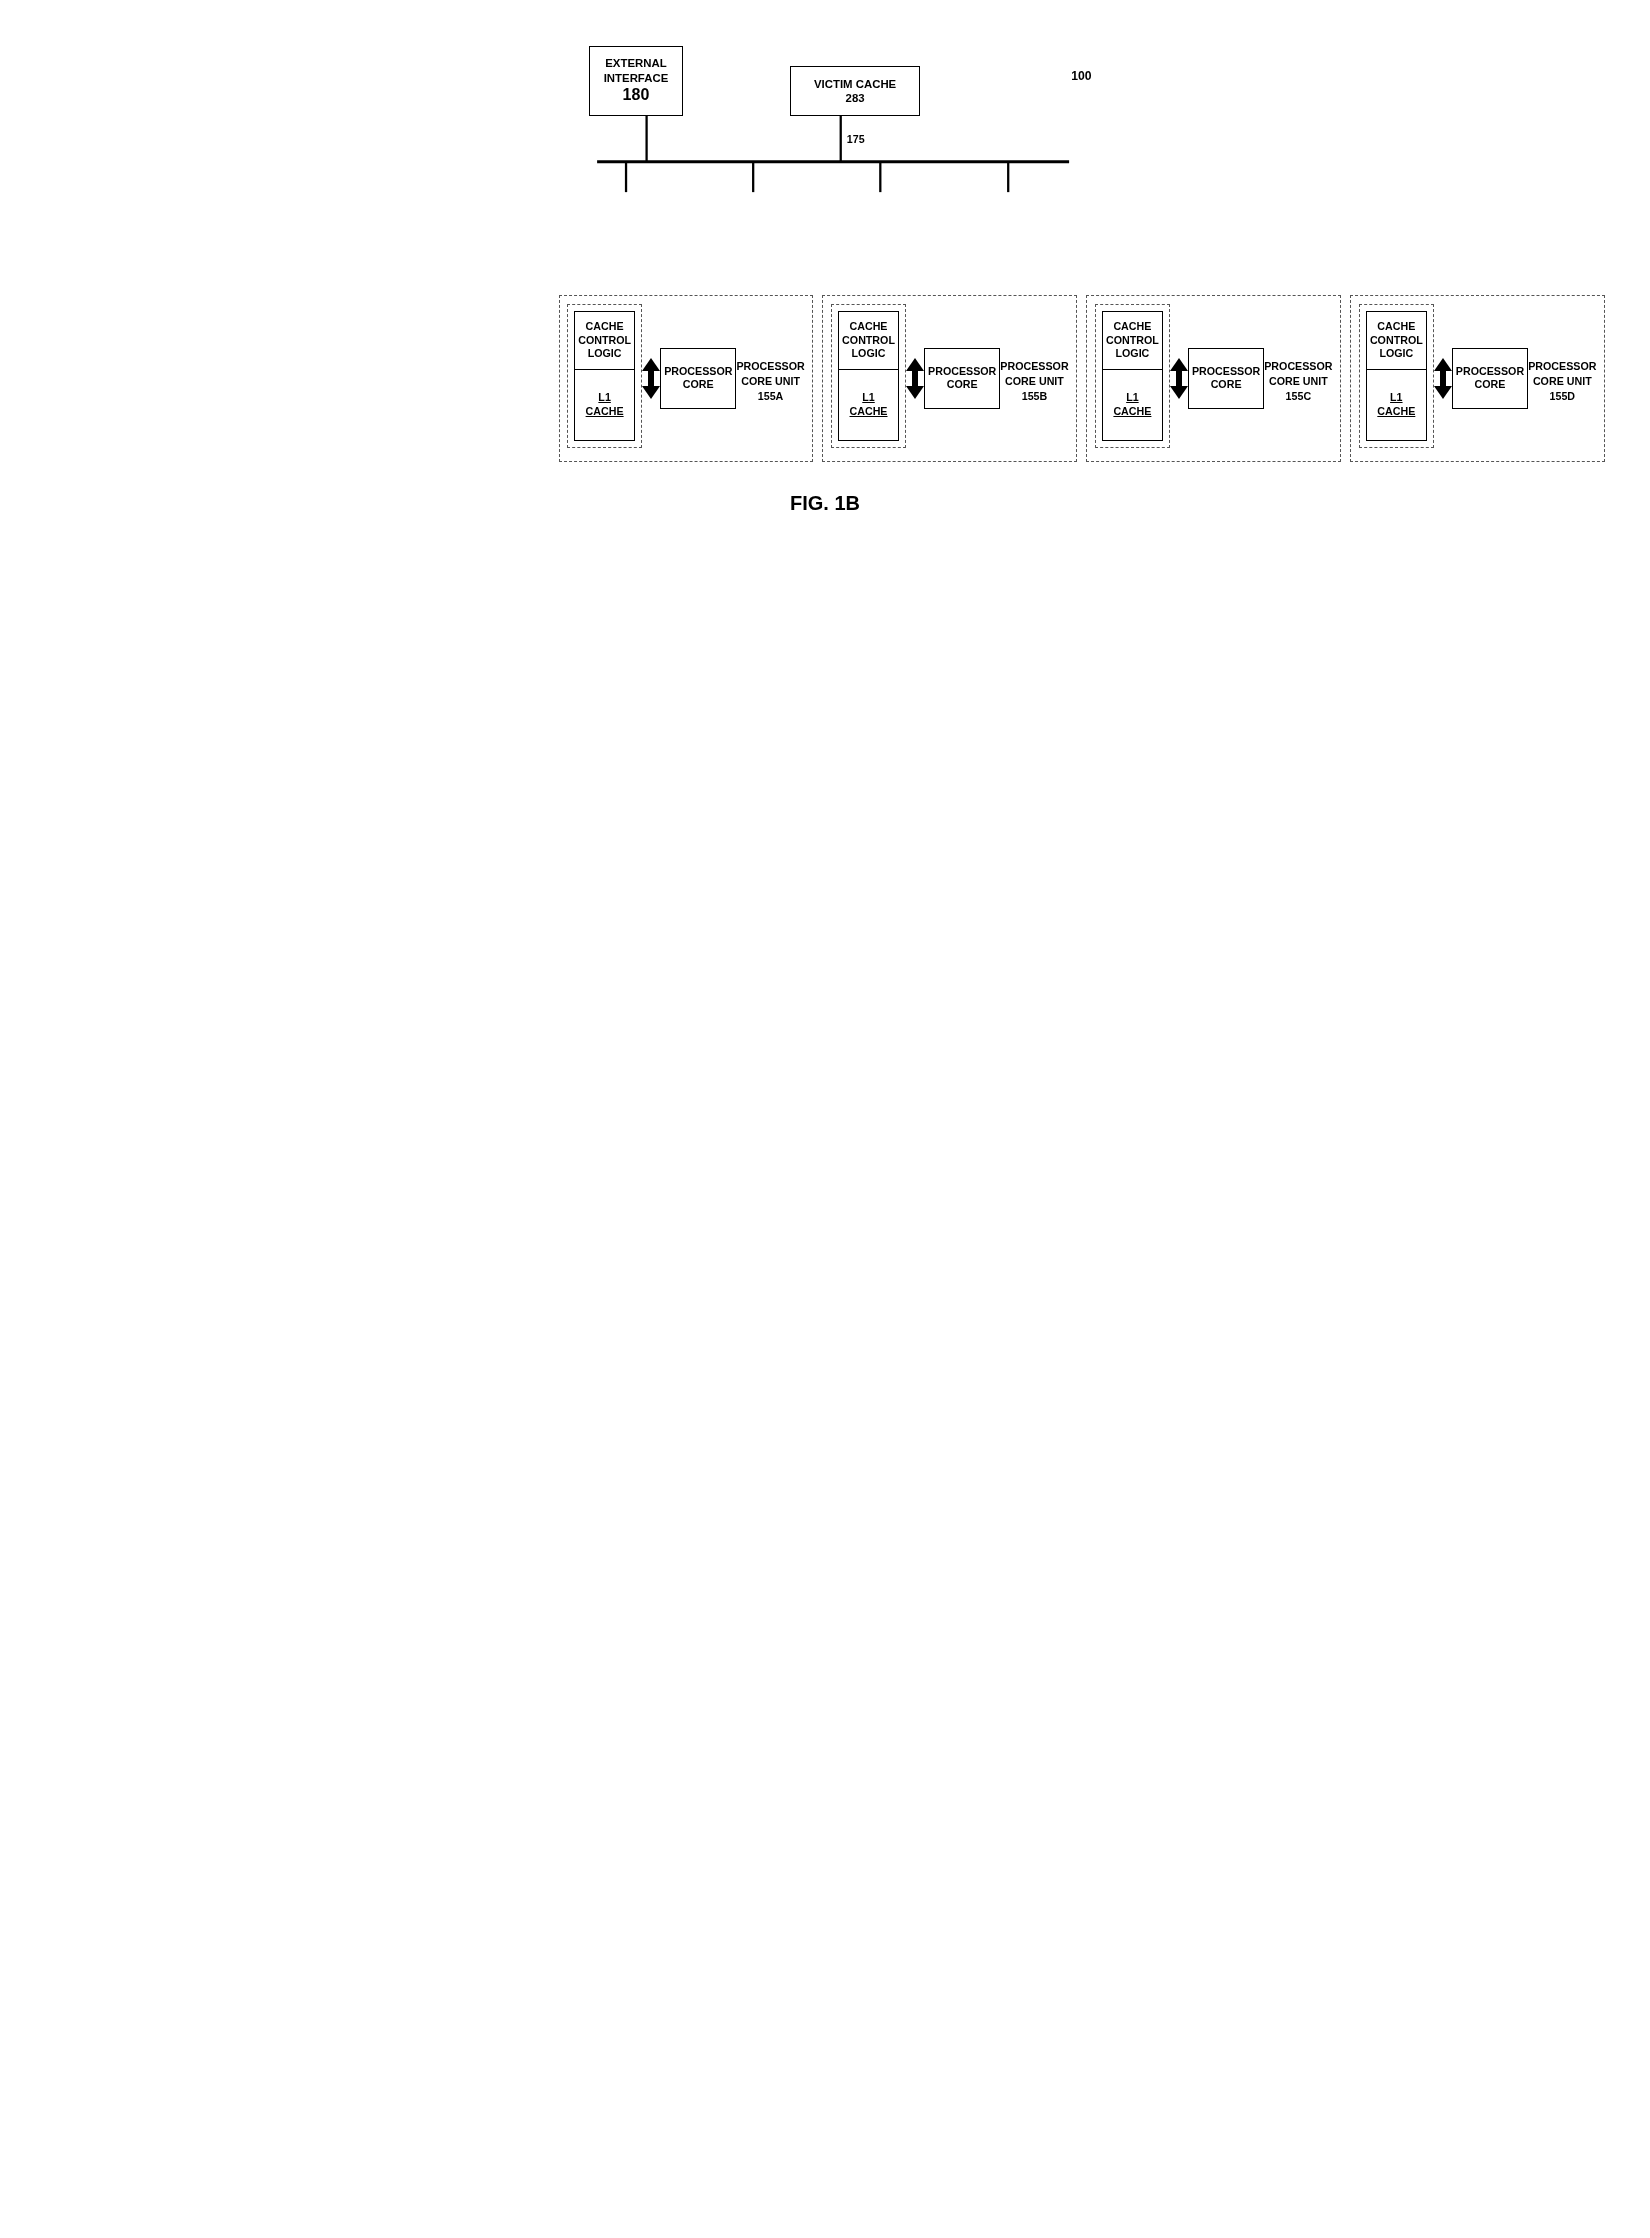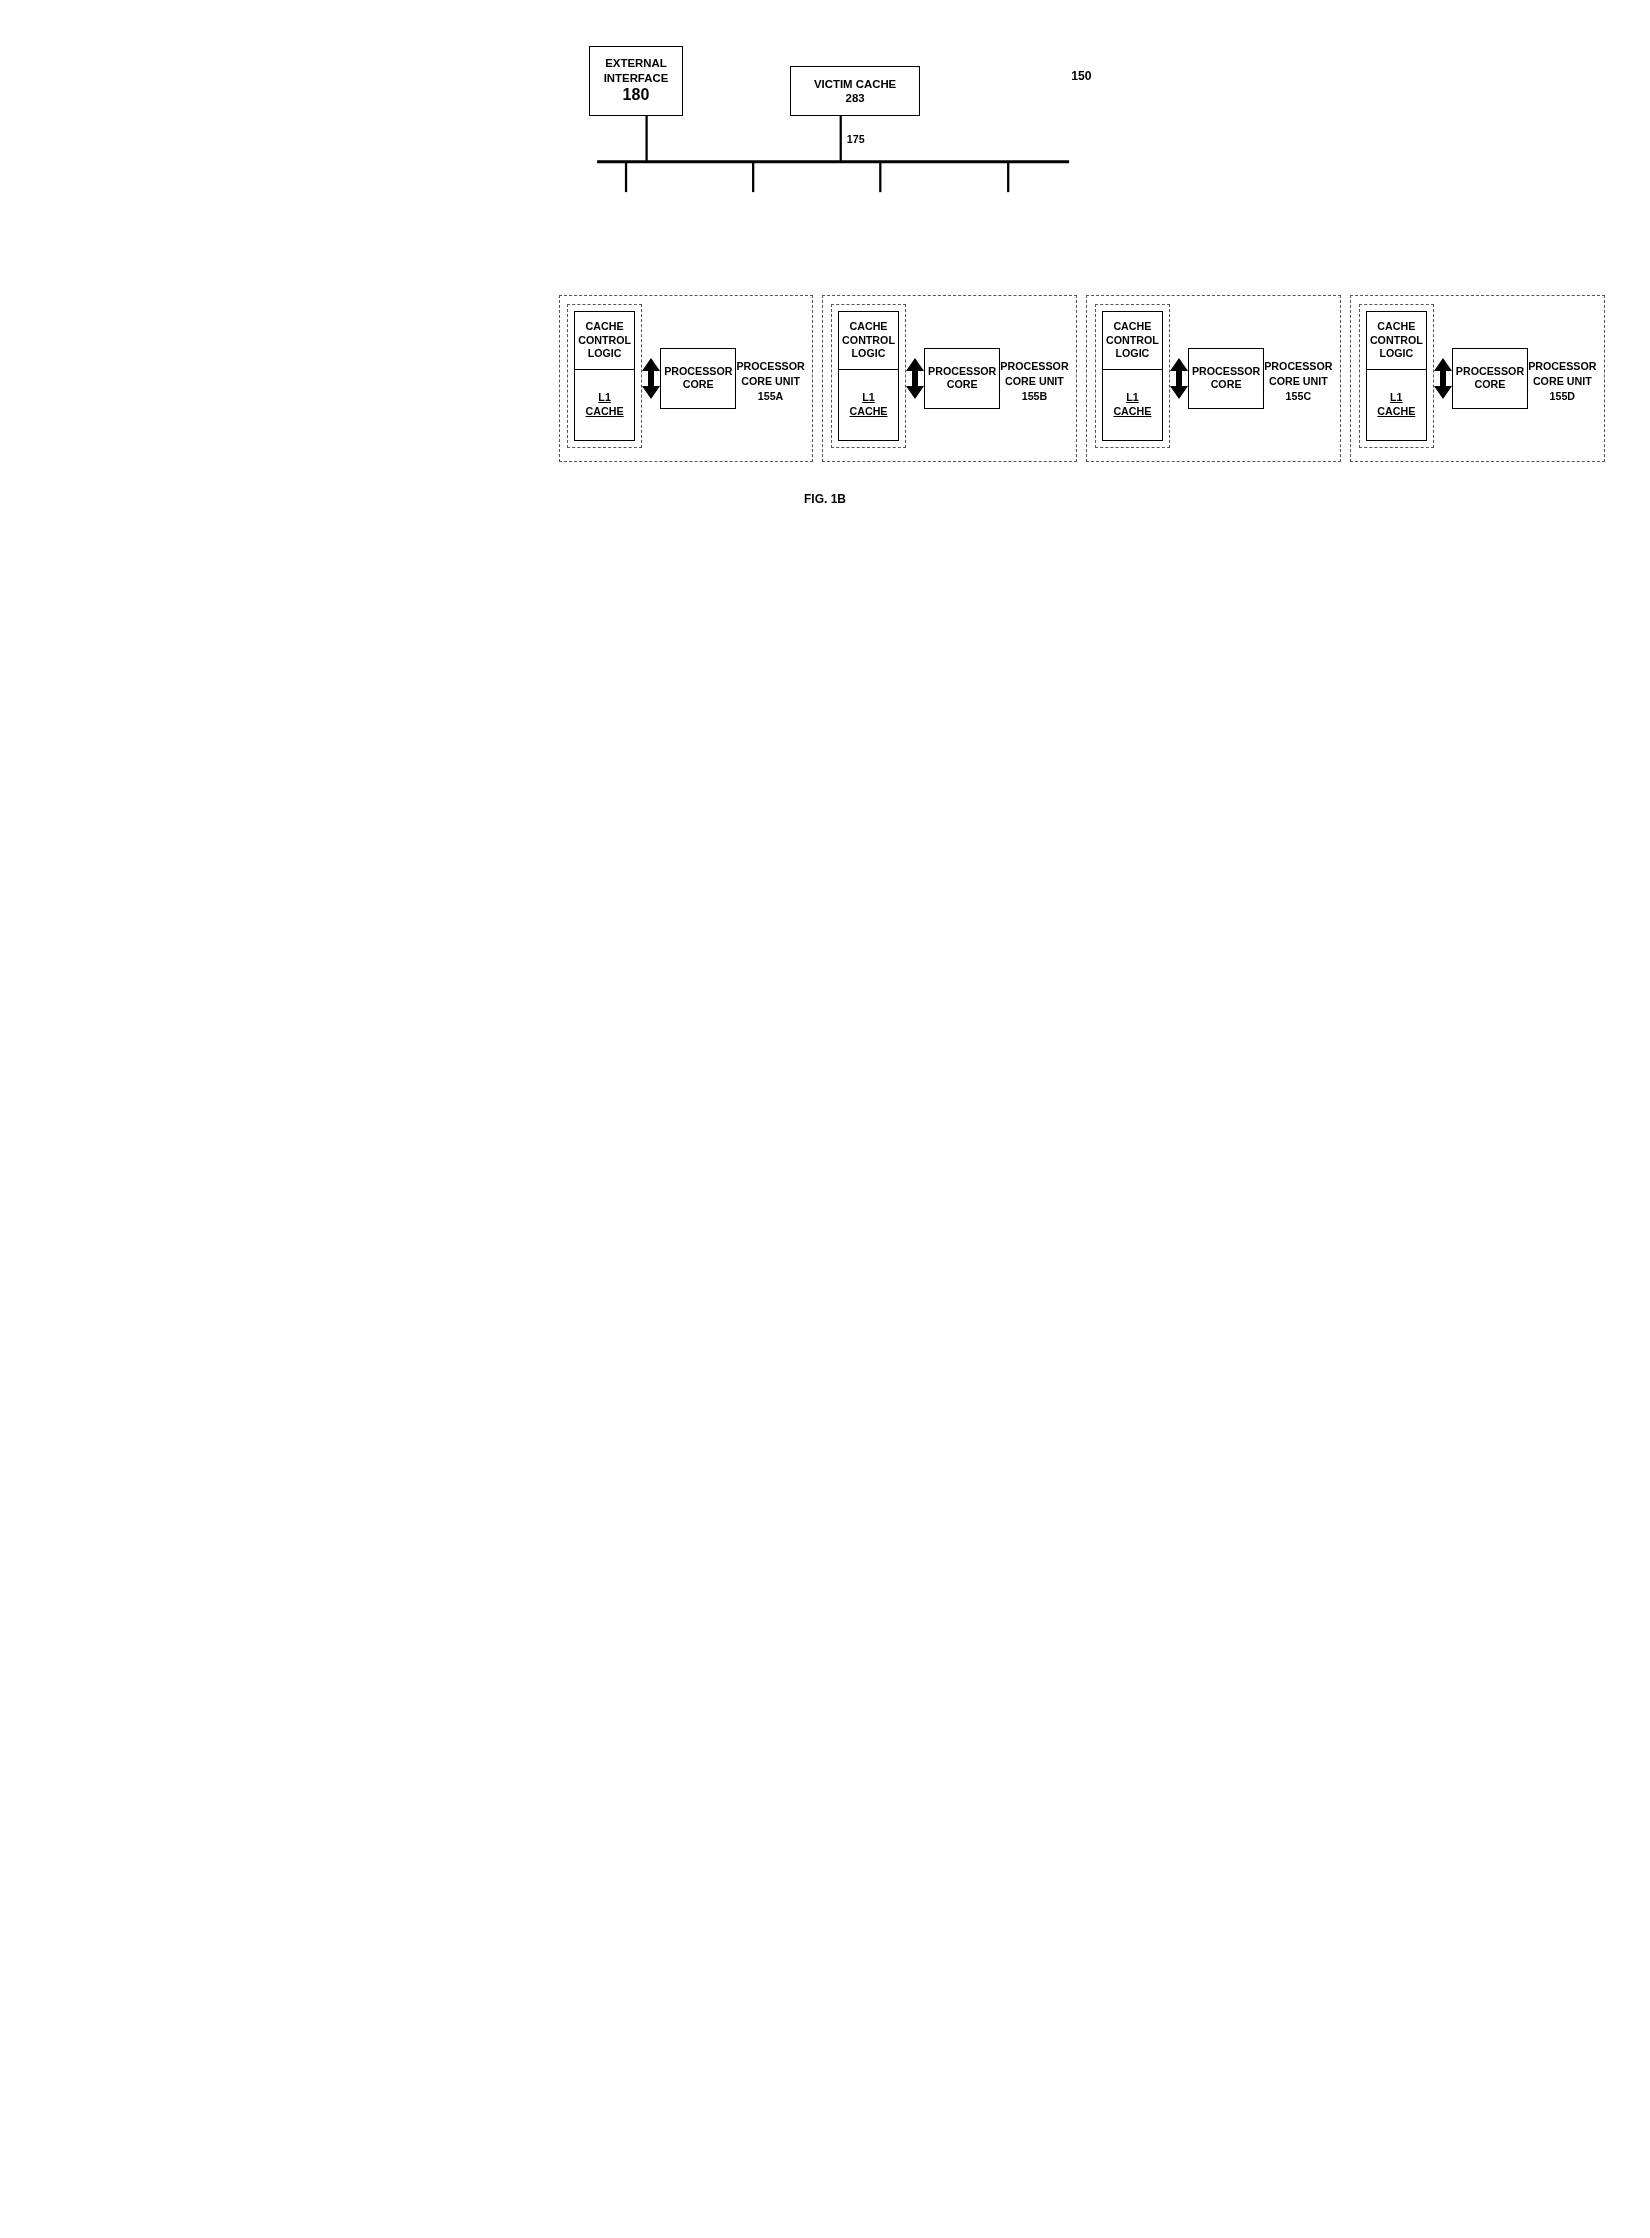--- a/index.html
+++ b/index.html
@@ -113,33 +113,33 @@
       font-size: 10.7px;
       font-weight: bold;
       text-align: center;
       margin-top: 6.1px;
       line-height: 1.4;
     }
 
     
     .fig-label {
       text-align: center;
-      font-size: 12px;
+      font-size: 20px;
       font-weight: bold;
       margin-top: 30.5px;
     }
   </style>
 </head>
 <body>
 
 <div class="page">
 
   <div style="position:relative; width:100%;">
 
-    <div style="position:absolute; right:0; top:23px; font-size:12.2px; font-weight:bold;">150</div>
+    <div style="position:absolute; right:0; top:23px; font-size:12.2px; font-weight:bold;">100</div>
 
     <div style="display:flex; flex-direction:row; align-items:flex-end; justify-content:flex-start; gap:0; margin-bottom:0; padding-left: 30.5px;">
 
       <div style="display:flex; flex-direction:column; align-items:center;">
         <div style="border:1.5px solid #000; padding:9.1px 13.7px; text-align:center; font-size:11.4px; font-weight:bold; line-height:1.3; min-width:91px;">
           <div style="white-space:pre-line;">EXTERNAL
 INTERFACE</div>
           <div style="font-weight:bold; font-size:16px;">180</div>
         </div>
       </div>

